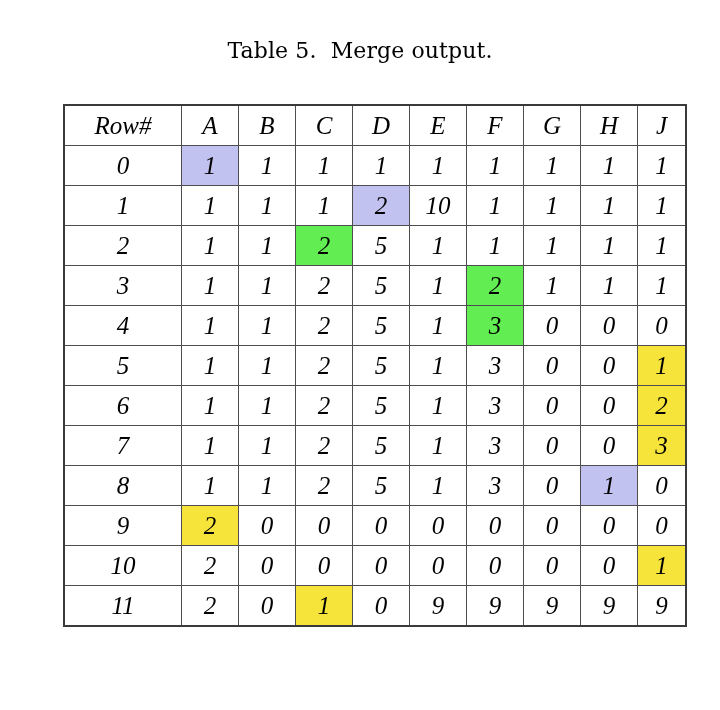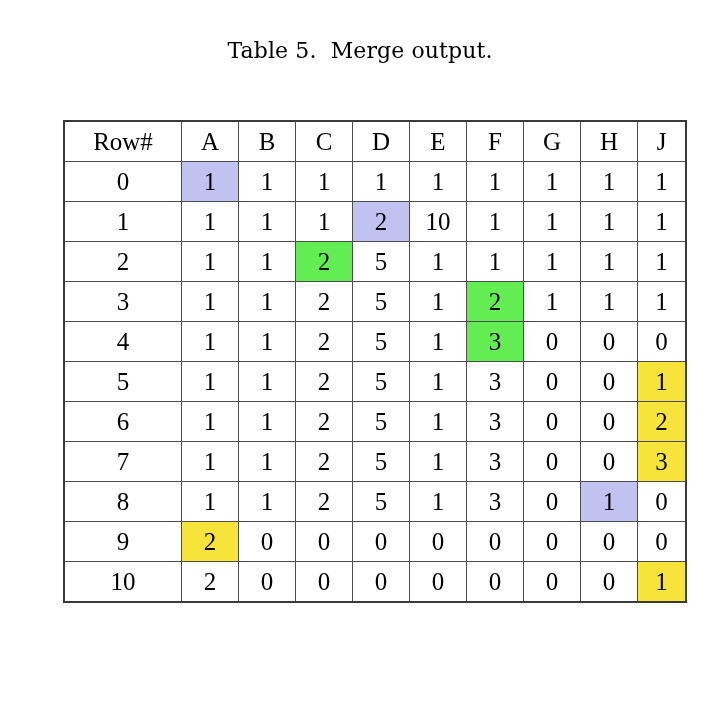--- a/index.html
+++ b/index.html
@@ -31,23 +31,24 @@
     font-family: "DejaVu Serif", "Liberation Serif", serif;
     font-size: 22px;
     line-height: 30px;
     letter-spacing: 0.1px;
     color: #000000;
     white-space: pre;
   }
 
   .table-wrap {
     position: absolute;
-    top: 120px;
+    top: 104px;
     left: 63px;
     width: 617px;
+    font-style: italic;
   }
 
   table.merge-table {
     border-collapse: collapse;
     table-layout: fixed;
     width: 617px;
     background: #ffffff;
   }
 
   table.merge-table td,
@@ -235,17 +236,29 @@
             <td class="col-data">2</td>
             <td class="col-data">0</td>
             <td class="col-data">0</td>
             <td class="col-data">0</td>
             <td class="col-data">0</td>
             <td class="col-data">0</td>
             <td class="col-data">0</td>
             <td class="col-data">0</td>
             <td class="col-last hl-yellow">1</td>
           </tr>
+          <tr>
+            <td class="col-rownum">11</td>
+            <td class="col-data">2</td>
+            <td class="col-data">0</td>
+            <td class="col-data hl-yellow">1</td>
+            <td class="col-data">0</td>
+            <td class="col-data">9</td>
+            <td class="col-data">9</td>
+            <td class="col-data">9</td>
+            <td class="col-data">9</td>
+            <td class="col-last">9</td>
+          </tr>
         </tbody>
     </table>
   </div>
 
 </div>
 
 </body></html>

